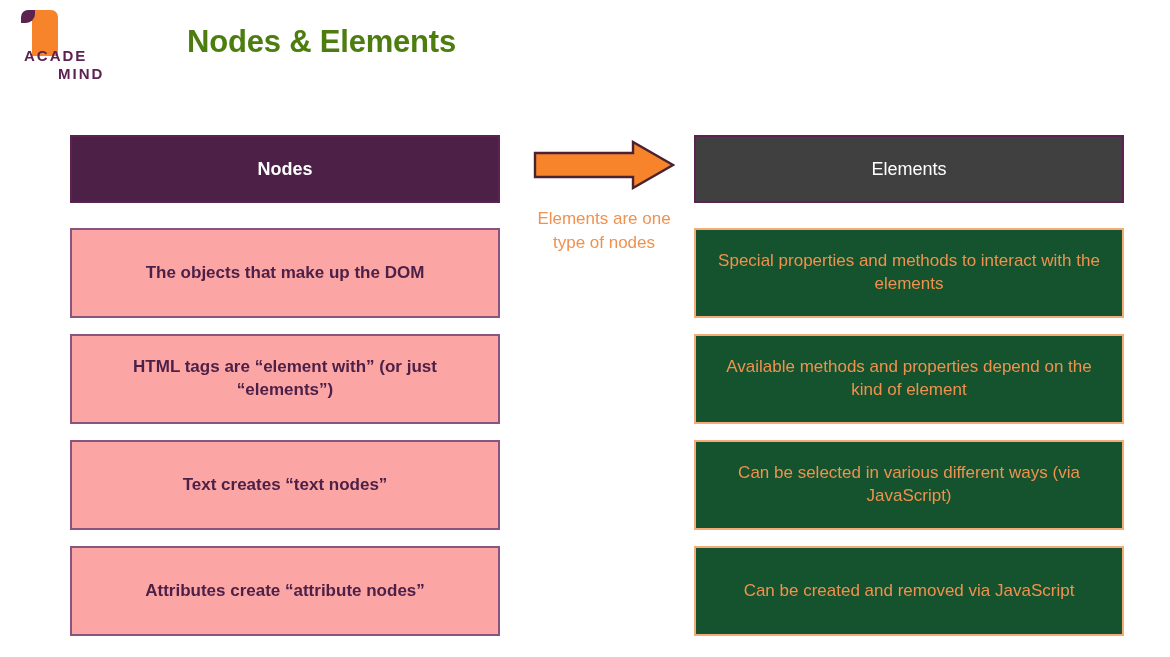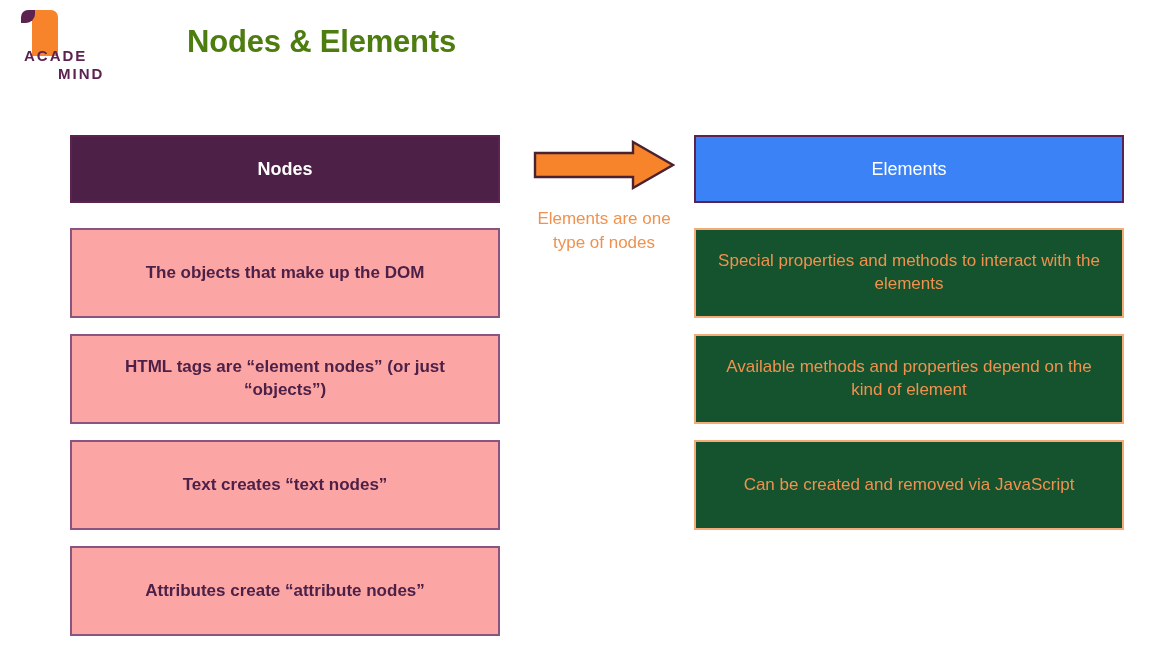--- a/index.html
+++ b/index.html
@@ -79,21 +79,21 @@
     height: 68px;
     display: flex;
     align-items: center;
     justify-content: center;
     color: #ffffff;
     font-size: 18px;
     text-align: center;
     border: 2px solid #5c2250;
   }
   .col-header-nodes    { background: #4d2147; }
-  .col-header-elements { background: #3b82f6; }
+  .col-header-elements { background: #404040; }
 
   .card {
     box-sizing: border-box;
     height: 90px;
     margin-top: 16px;
     display: flex;
     align-items: center;
     justify-content: center;
     text-align: center;
     font-size: 17px;
@@ -143,32 +143,33 @@
   <div class="brand-notch"></div>
   <div class="brand-word brand-word-1">ACADE</div>
   <div class="brand-word brand-word-2">MIND</div>
 </div>
 
 <div class="slide-title">Nodes &amp; Elements</div>
 
 <div class="column column-left">
   <div class="col-header col-header-nodes">Nodes</div>
   <div class="card card-nodes card-first">The objects that make up the DOM</div>
-  <div class="card card-nodes">HTML tags are “element nodes” (or just “objects”)</div>
+  <div class="card card-nodes">HTML tags are “element with” (or just “elements”)</div>
   <div class="card card-nodes">Text creates “text nodes”</div>
   <div class="card card-nodes">Attributes create “attribute nodes”</div>
 </div>
 
 <div class="connector">
   <div class="arrow-wrap">
     <svg width="142" height="50" viewBox="0 0 142 50" xmlns="http://www.w3.org/2000/svg">
       <polygon points="2,13 100,13 100,2 140,25 100,48 100,37 2,37" fill="#f7832b" stroke="#4a2230" stroke-width="2.4" stroke-linejoin="miter"></polygon>
     </svg>
   </div>
   <div class="arrow-caption">Elements are one type of nodes</div>
 </div>
 
 <div class="column column-right">
   <div class="col-header col-header-elements">Elements</div>
   <div class="card card-elements card-first">Special properties and methods to interact with the elements</div>
   <div class="card card-elements">Available methods and properties depend on the kind of element</div>
+  <div class="card card-elements">Can be selected in various different ways (via JavaScript)</div>
   <div class="card card-elements">Can be created and removed via JavaScript</div>
 </div>
 
 </body></html>

